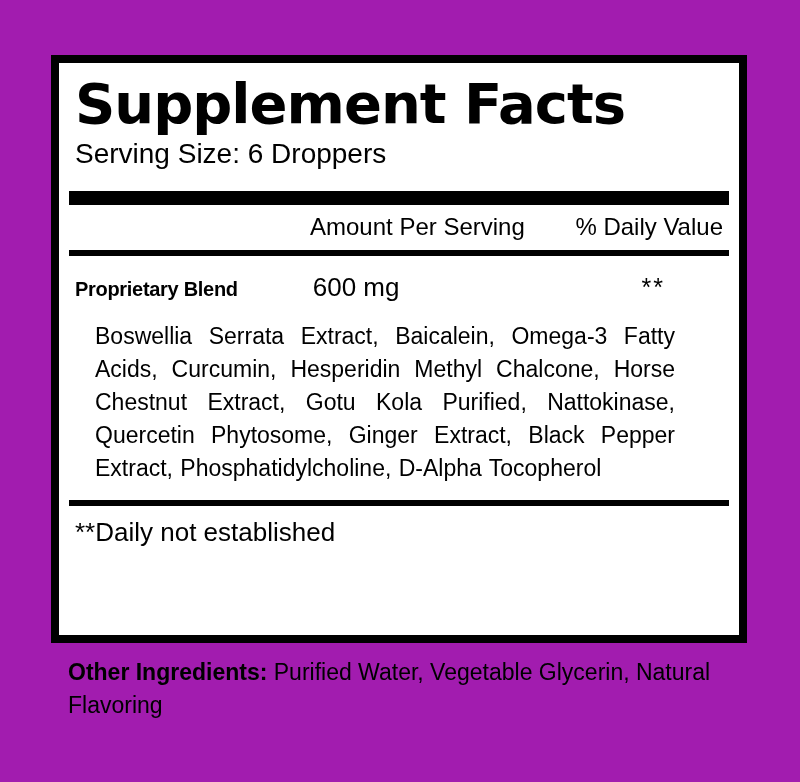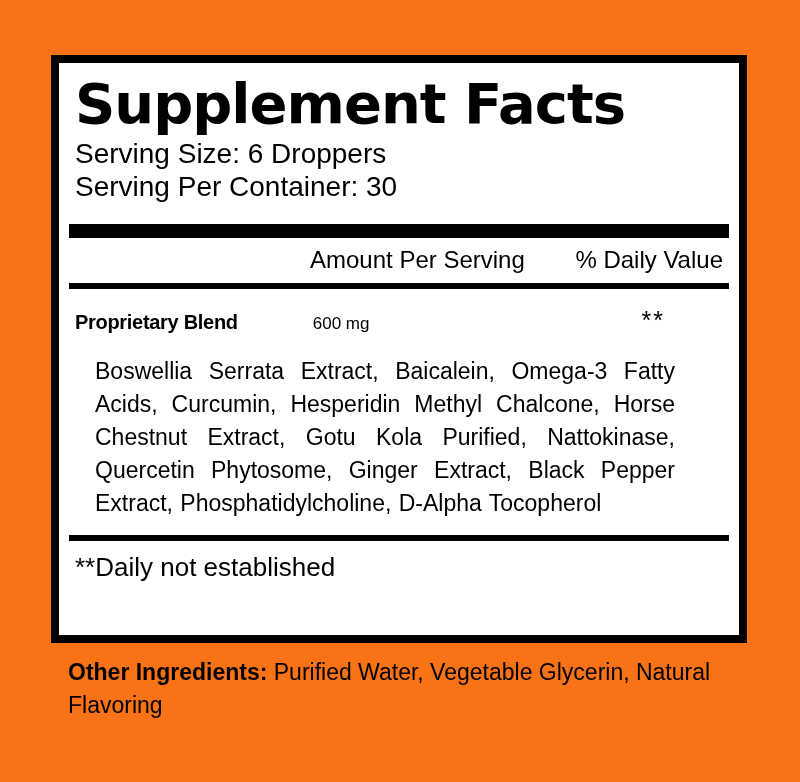--- a/index.html
+++ b/index.html
@@ -9,21 +9,21 @@
     width: 800px;
     height: 782px;
     font-family: "Liberation Sans", sans-serif;
     color: #000000;
     -webkit-font-smoothing: antialiased;
   }
   .page {
     position: relative;
     width: 800px;
     height: 782px;
-    background: #f97316;
+    background: #a21caf;
     overflow: hidden;
   }
   .facts-box {
     position: absolute;
     left: 51px;
     top: 55px;
     width: 696px;
     height: 588px;
     border: 8px solid #000000;
     box-sizing: border-box;
@@ -67,21 +67,21 @@
     align-items: baseline;
     margin: 14px 16px 0 16px;
     line-height: 34px;
   }
   .blend-name {
     font-weight: bold;
     font-size: 20px;
     letter-spacing: -0.3px;
   }
   .blend-amount {
-    font-size: 17px;
+    font-size: 26px;
     margin-left: 75px;
   }
   .blend-dv {
     font-size: 25px;
     margin-left: auto;
     margin-right: 58px;
     letter-spacing: 2px;
   }
   .ingredients {
     margin: 14px 64px 0 36px;
@@ -115,21 +115,20 @@
 <body>
 
 <div class="page">
 
   <div class="facts-box">
 
     <div class="panel-title">Supplement Facts</div>
 
     <div class="serving-line first">Serving Size: 6 Droppers</div>
 
-    <div class="serving-line">Serving Per Container: 30</div>
 
     <div class="rule thick"></div>
 
     <div class="head-row">
       <span class="amount-head">Amount Per Serving</span>
       <span class="dv-head">% Daily Value</span>
     </div>
 
     <div class="rule medium"></div>
 

